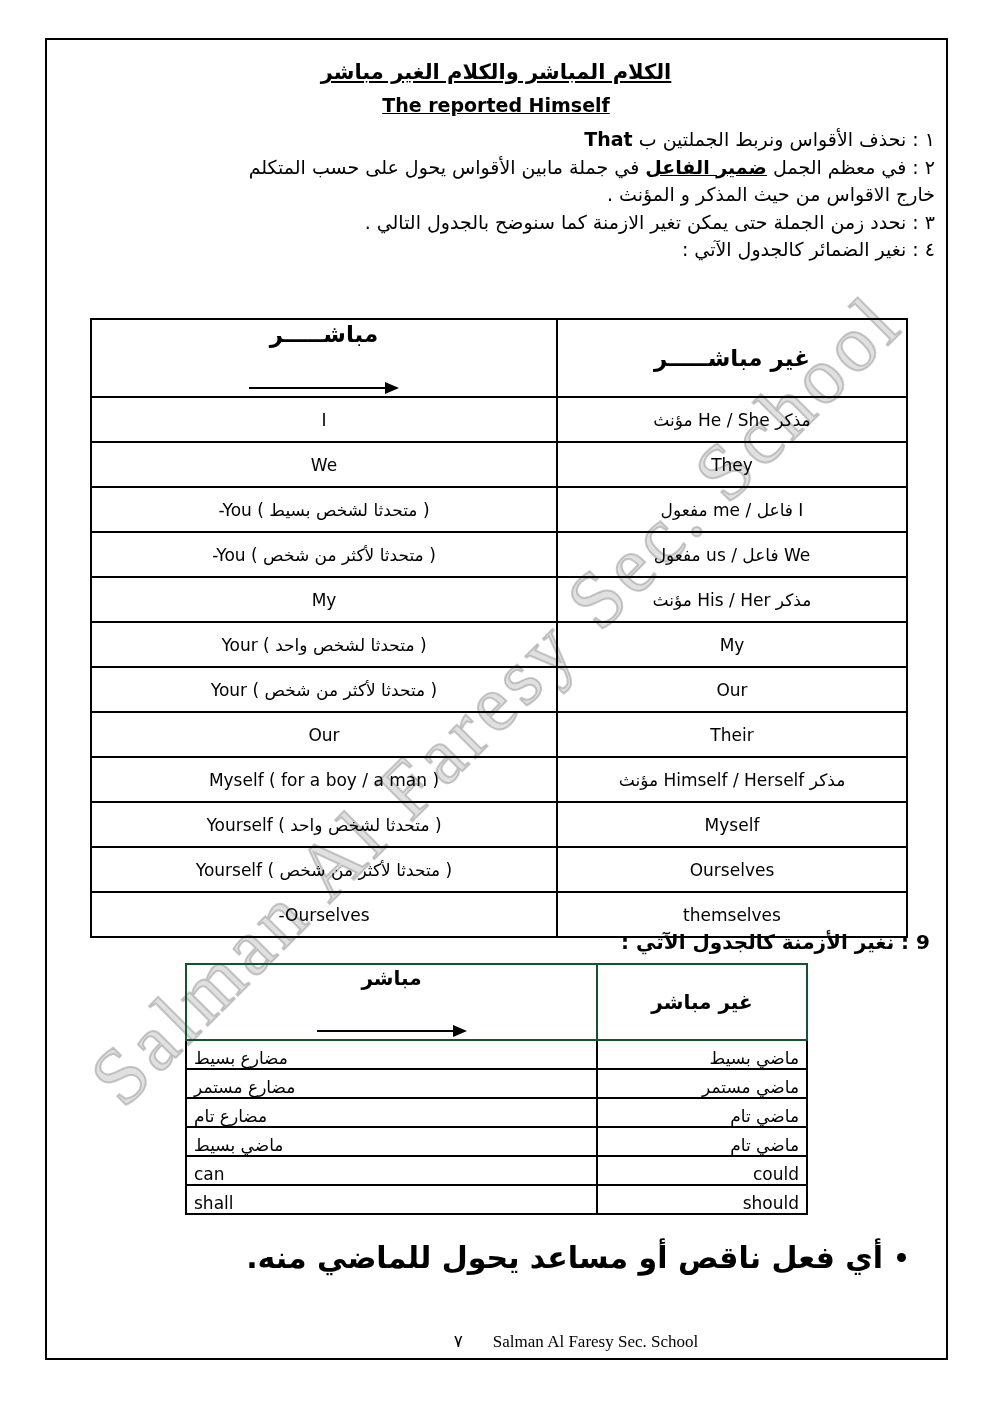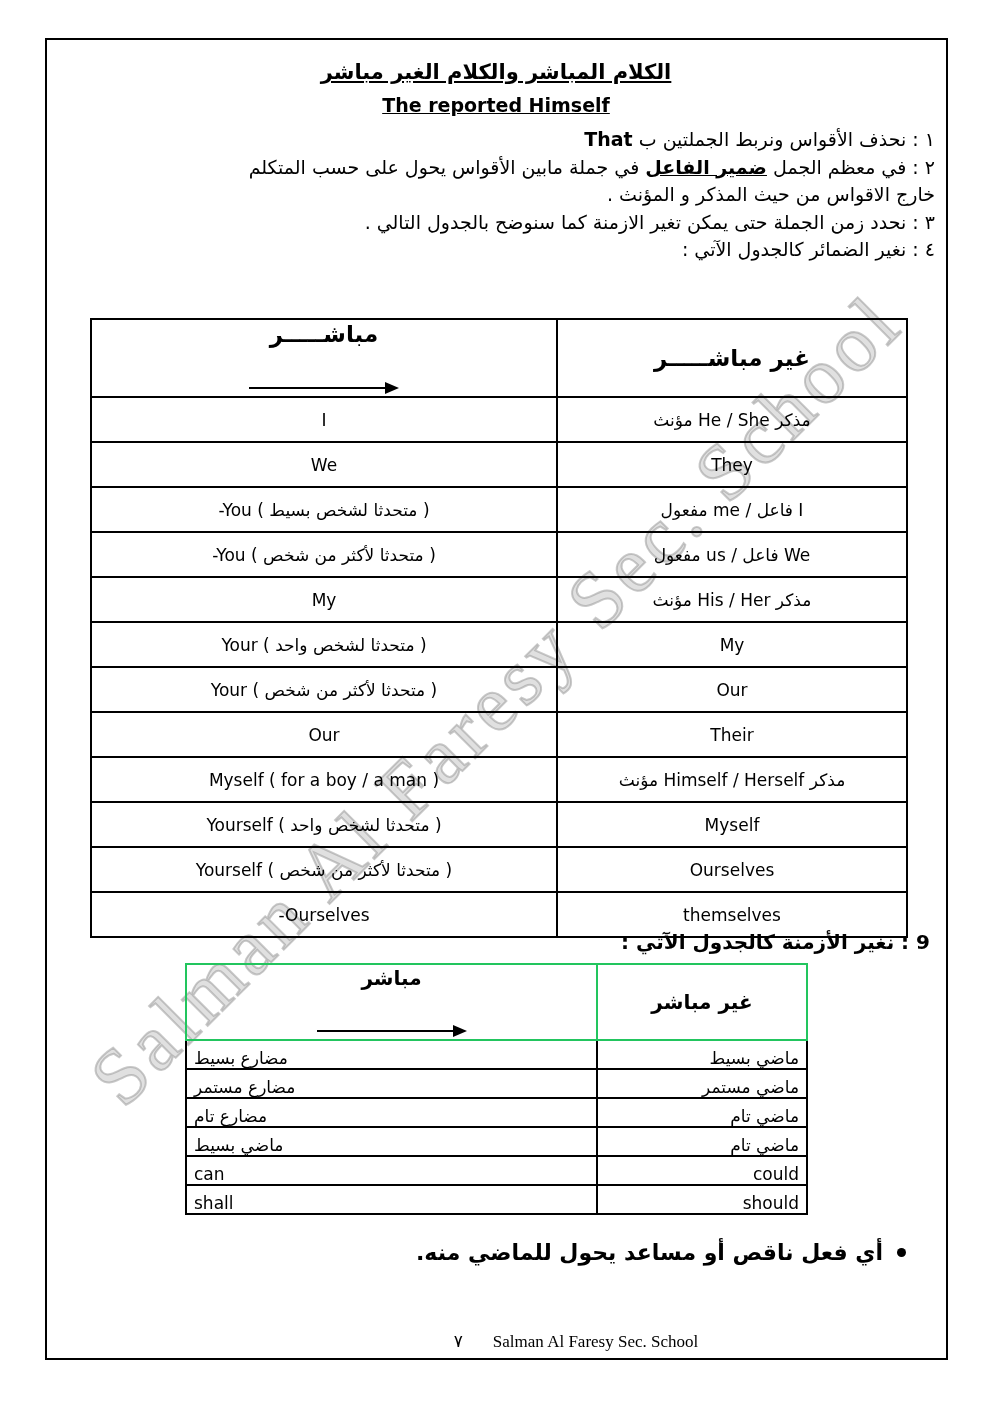--- a/index.html
+++ b/index.html
@@ -33,34 +33,34 @@
     position:absolute;top:126px;right:57px;left:60px;
     direction:rtl;text-align:right;font-size:19px;line-height:27.5px;
   }
   .b{font-weight:bold;}
   .bu{font-weight:bold;text-decoration:underline;}
   table{border-collapse:collapse;background:transparent;}
   .t1{position:absolute;top:318px;left:90px;width:816px;table-layout:fixed;}
   .t1 th{border:2px solid #000;height:50px;font-size:23px;font-weight:bold;text-align:center;}
   .t1 td{border:2px solid #000;height:43px;font-size:17px;text-align:center;padding:0 4px;}
   .t2{position:absolute;top:963px;left:185px;width:621px;table-layout:fixed;}
-  .t2 th{border:2px solid #22c55e;height:34px;font-size:20px;font-weight:bold;text-align:center;}
+  .t2 th{border:2px solid #14532d;height:34px;font-size:20px;font-weight:bold;text-align:center;}
   .t2 td{border:2px solid #000;height:27px;font-size:17px;padding:0 7px;vertical-align:bottom;}
   .t2 td.dcell{text-align:left;margin-top:12px;}
   .t2 td.icell{text-align:right;}
   .hdr{display:flex;align-items:center;justify-content:center;gap:20px;flex-direction:column;}
   .hdr svg{flex:0 0 auto;margin-top:14px;}
   .h5{
     position:absolute;top:930px;right:62px;direction:rtl;
     font-size:20px;font-weight:bold;
   }
   .note{
     position:absolute;top:1240px;right:86px;direction:rtl;
     display:flex;align-items:center;gap:14px;
-    font-size:22px;font-weight:bold;
+    font-size:30px;font-weight:bold;
   }
   .dot{width:9px;height:9px;border-radius:50%;background:#000;flex:0 0 auto;}
   .footer{
     position:absolute;top:1331px;left:160px;right:0;text-align:center;
     font-family:"Liberation Serif","DejaVu Sans",serif;font-size:17px;
   }
   .footer .num{margin-right:30px;}
 </style>
 </head>
 <body>

